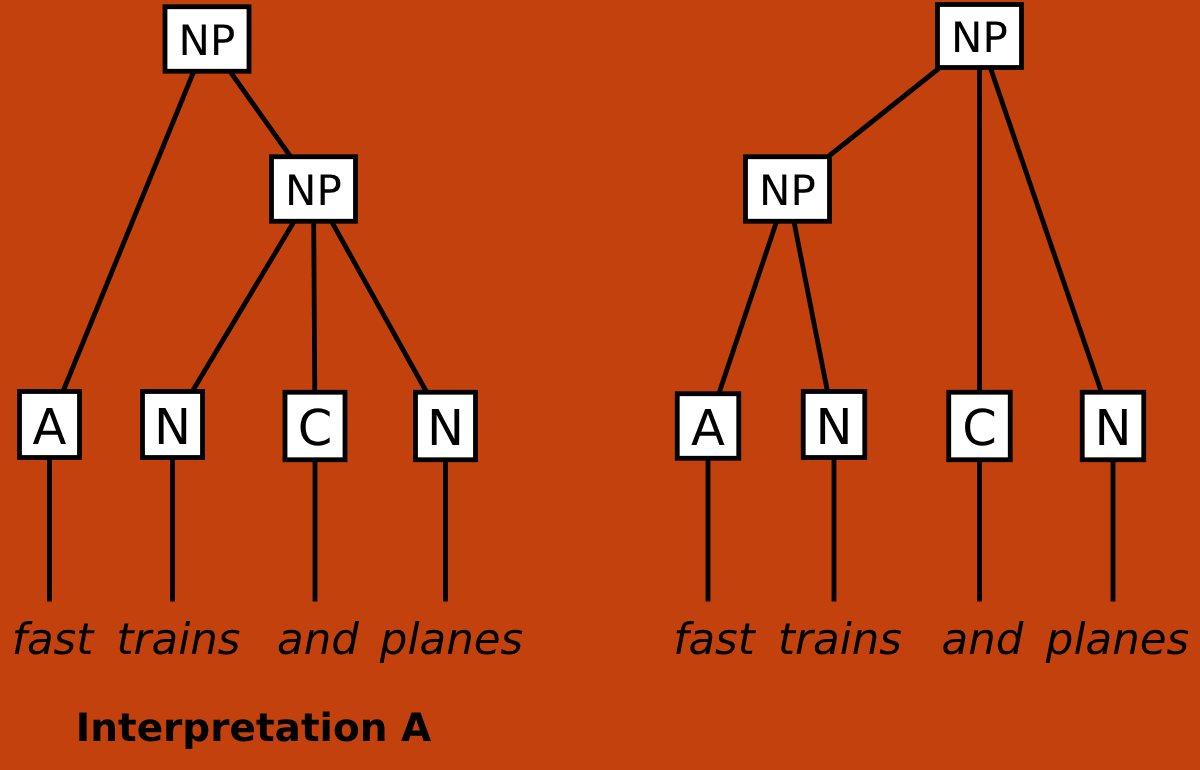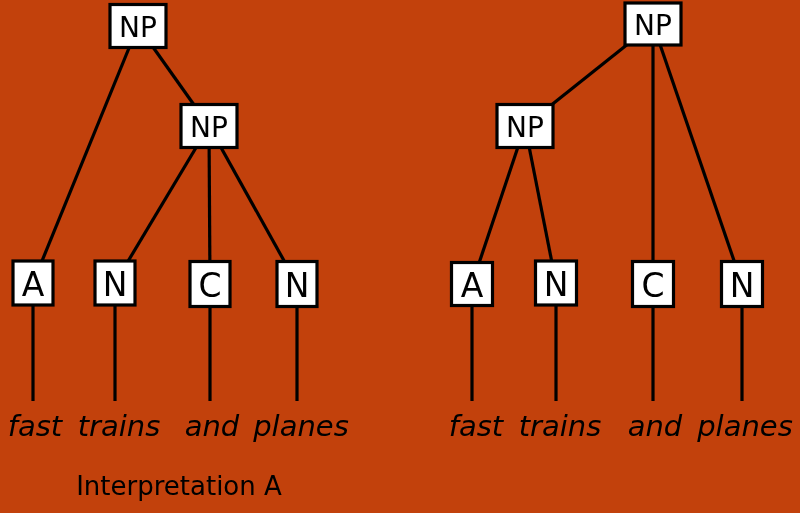--- a/index.html
+++ b/index.html
@@ -23,21 +23,21 @@
   .caption {
     position: absolute;
     width: 320px;
     text-align: center;
     font-size: 26px;
     color: #000000;
     top: 472px;
     line-height: 28px;
     white-space: nowrap;
   }
-  .caption.a { left: 19px; }   
+  .caption.a { left: 9px; font-weight: bold; }   
   .caption.b { left: 461px; } 
 </style>
 </head>
 <body>
 
 <div class="canvas">
   <svg id="fig" width="800" height="513" viewBox="0 0 800 513">
       <g>
         <line x1="138" y1="26" x2="33" y2="283" stroke="#000000" stroke-width="3.2"></line>
         <line x1="138" y1="26" x2="209" y2="126" stroke="#000000" stroke-width="3.2"></line>

